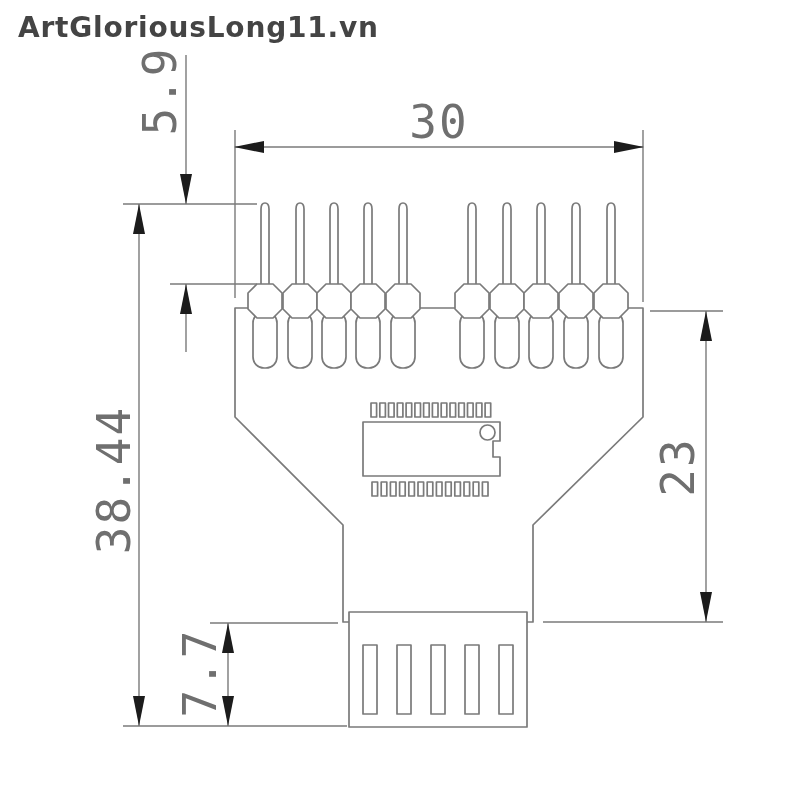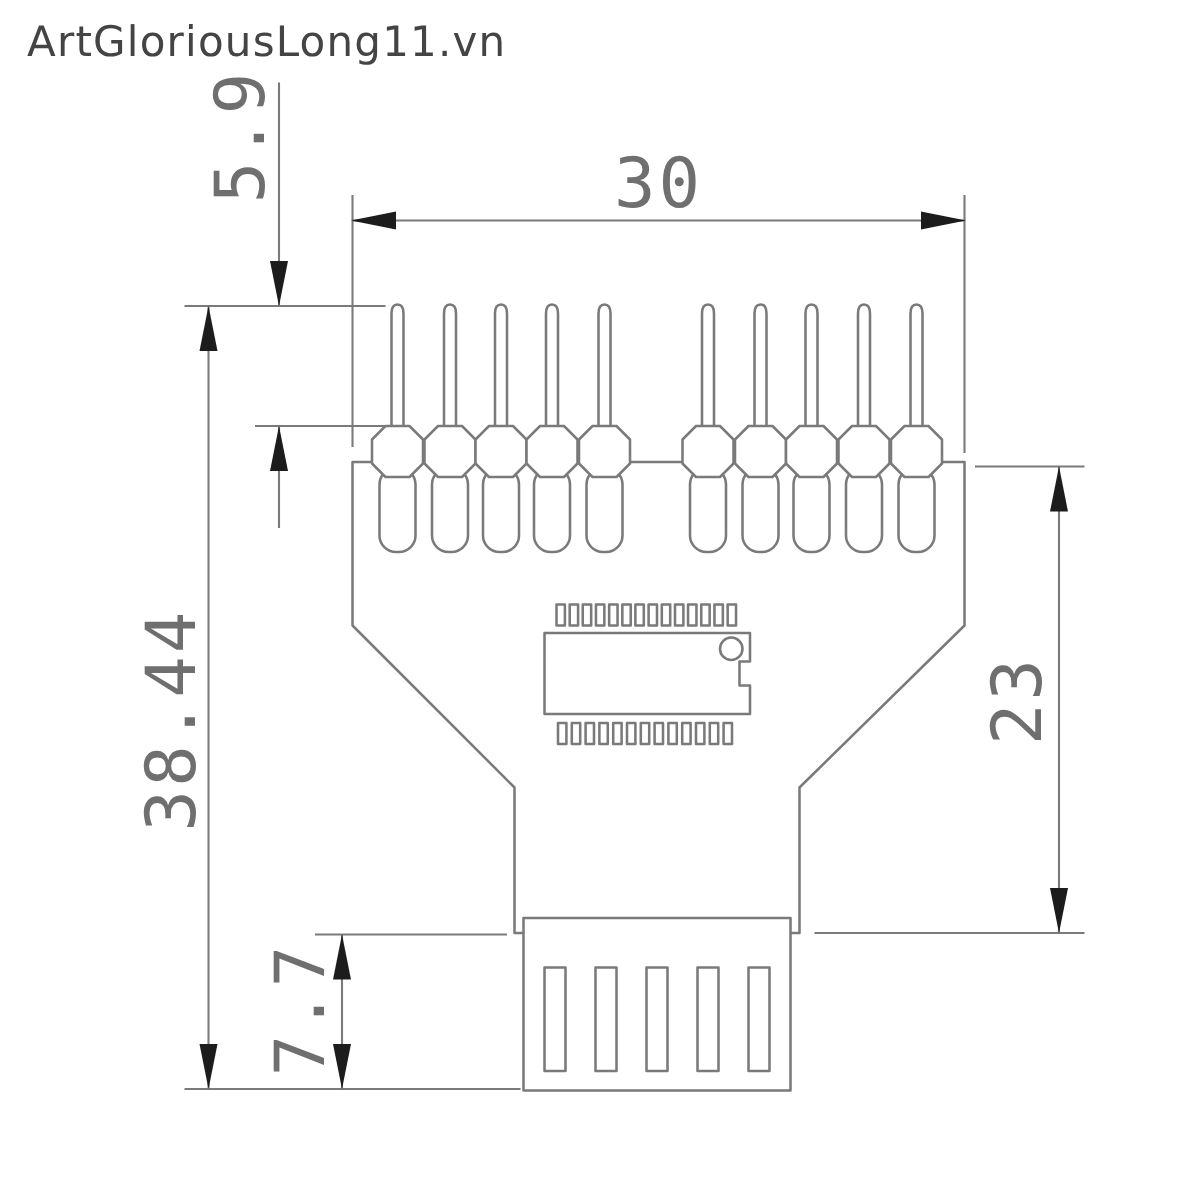--- a/index.html
+++ b/index.html
@@ -6,21 +6,21 @@
     --background:#ffffff; --line:#7a7a7a; --arrow:#1c1c1c;
     --dim-text:#6f6f6f; --watermark:#444444;
   }
   html,body { margin:0; padding:0; }
   body {
     width:800px; height:800px; background:var(--background);
     font-family:"DejaVu Sans", sans-serif; position:relative; overflow:hidden;
   }
   .watermark {
     position:absolute; left:18px; top:11px;
-    font-size:28px; font-weight:400; letter-spacing:0.8px;
+    font-size:28px; font-weight:700; letter-spacing:0.8px;
     color:var(--watermark); white-space:nowrap;
   }
   svg.drawing { position:absolute; left:0; top:0; }
   .part   { fill:#ffffff; stroke:var(--line); stroke-width:1.7; stroke-linejoin:round; }
   .dim    { fill:none; stroke:var(--line); stroke-width:1.4; }
   .arrow  { fill:var(--arrow); stroke:none; }
   .dimtext {
     fill:var(--dim-text); font-family:"DejaVu Sans Mono", monospace;
     font-size:46px; letter-spacing:2px;
   }

